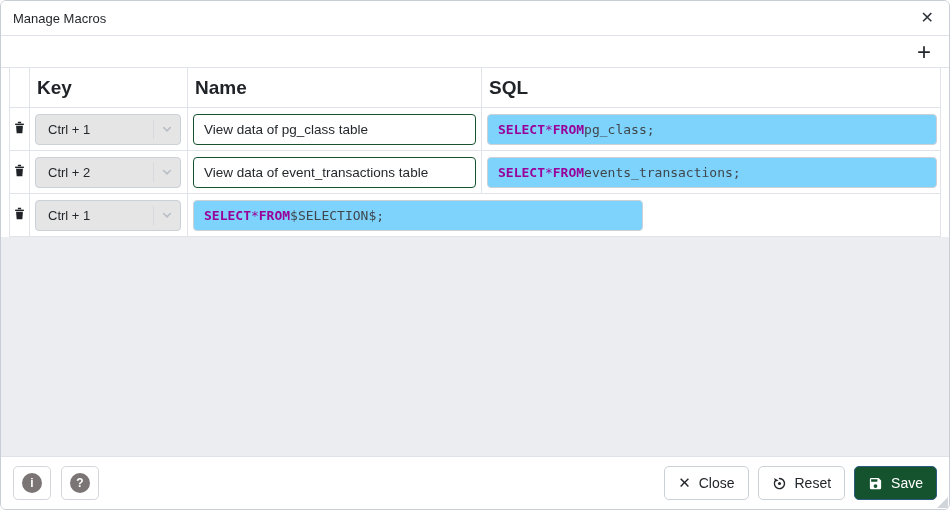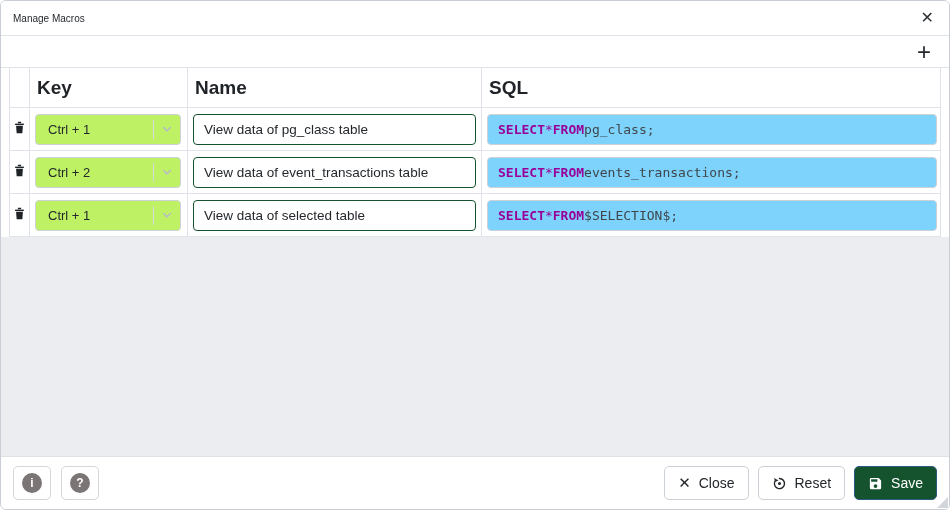--- a/index.html
+++ b/index.html
@@ -19,21 +19,21 @@
     background: #fff;
   }
   
   .titlebar {
     height: 35px; min-height: 35px;
     display: flex; align-items: center;
     padding: 0 12px;
     border-bottom: 1px solid #e0e3e9;
     background: #fff;
   }
-  .title { font-size: 10px; color: #1f2328; }
+  .title { font-size: 13px; color: #1f2328; }
   .close-x {
     margin-left: auto;
     background: none; border: none;
     font-size: 16px; line-height: 16px; color: #2e3338;
     padding: 2px 3px; cursor: pointer;
     font-family: "DejaVu Sans", sans-serif;
   }
   
   .toolbar {
     height: 32px; min-height: 32px;
@@ -69,21 +69,21 @@
             display: flex; align-items: center; }
   .c-sql  { flex: 1; display: flex; align-items: center; }
   .hpad   { padding-left: 7px; }
   .trash-btn { background: none; border: none; padding: 2px; cursor: pointer;
                display: flex; align-items: center; justify-content: center; }
   
   .select {
     margin: 0 6px 0 5px; flex: 1; height: 31px;
     border: 1px solid #ccd1d8; border-radius: 4px;
     display: flex; align-items: center;
-    background: #bef264; font-size: 13px; color: #24282c; cursor: pointer;
+    background: #e5e5e5; font-size: 13px; color: #24282c; cursor: pointer;
   }
   .select .val { padding-left: 12px; flex: 1; }
   .select .sep { width: 1px; height: 19px; background: #d6dade; }
   .select .chev { padding: 0 7px; display: flex; align-items: center; }
   
   .name-input {
     margin-left: 5px; width: 283px; height: 31px;
     border: 1px solid #14532d; border-radius: 4px;
     padding: 0 10px; font-size: 13.5px; color: #24282c;
     font-family: "Liberation Sans", sans-serif; outline: none; background: #fff;
@@ -246,23 +246,20 @@
       <div class="c-key">
         <div class="select">
           <span class="val">Ctrl + 1</span>
           <span class="sep"></span>
           <span class="chev">
               <svg width="12" height="12" viewBox="0 0 16 16">
                 <path d="M3.5 6l4.5 4.5L12.5 6" stroke="#b7bdc4" stroke-width="2" fill="none" stroke-linecap="round"></path>
               </svg>
             </span>
         </div>
-      </div>
-      <div class="c-name">
-        <input class="name-input" value="View data of selected table" style="">
       </div>
       <div class="c-sql">
         <div class="sql-box">
             <span class="kw">SELECT</span> 
             <span class="op">*</span> 
             <span class="kw">FROM</span> 
             <span>$SELECTION$;</span>
           </div>
       </div>
     </div>

